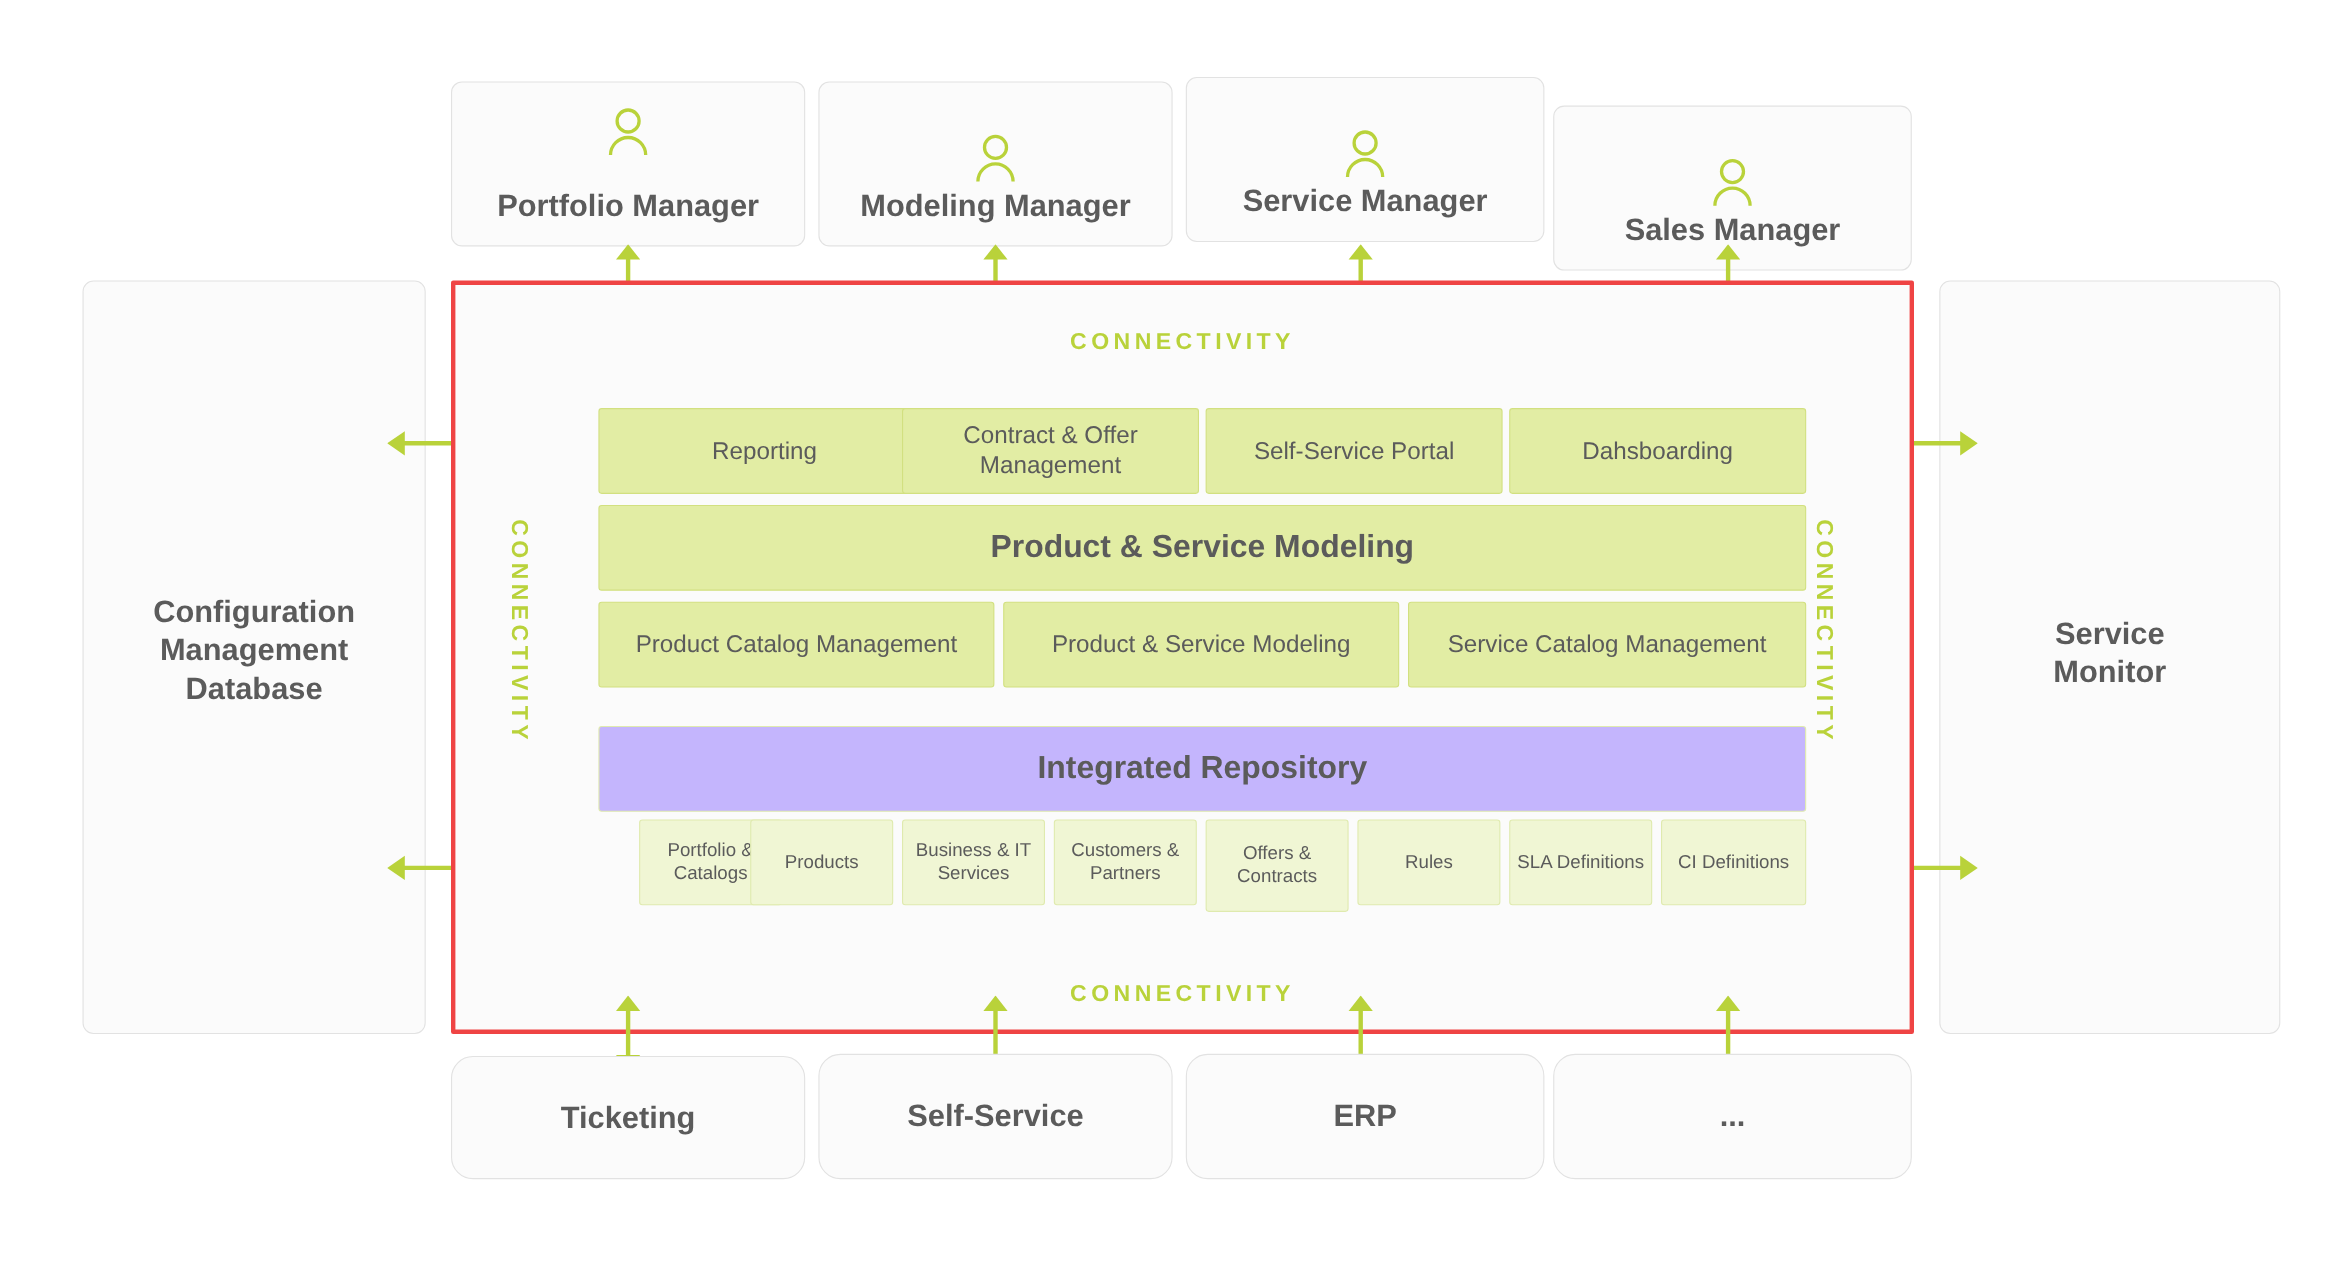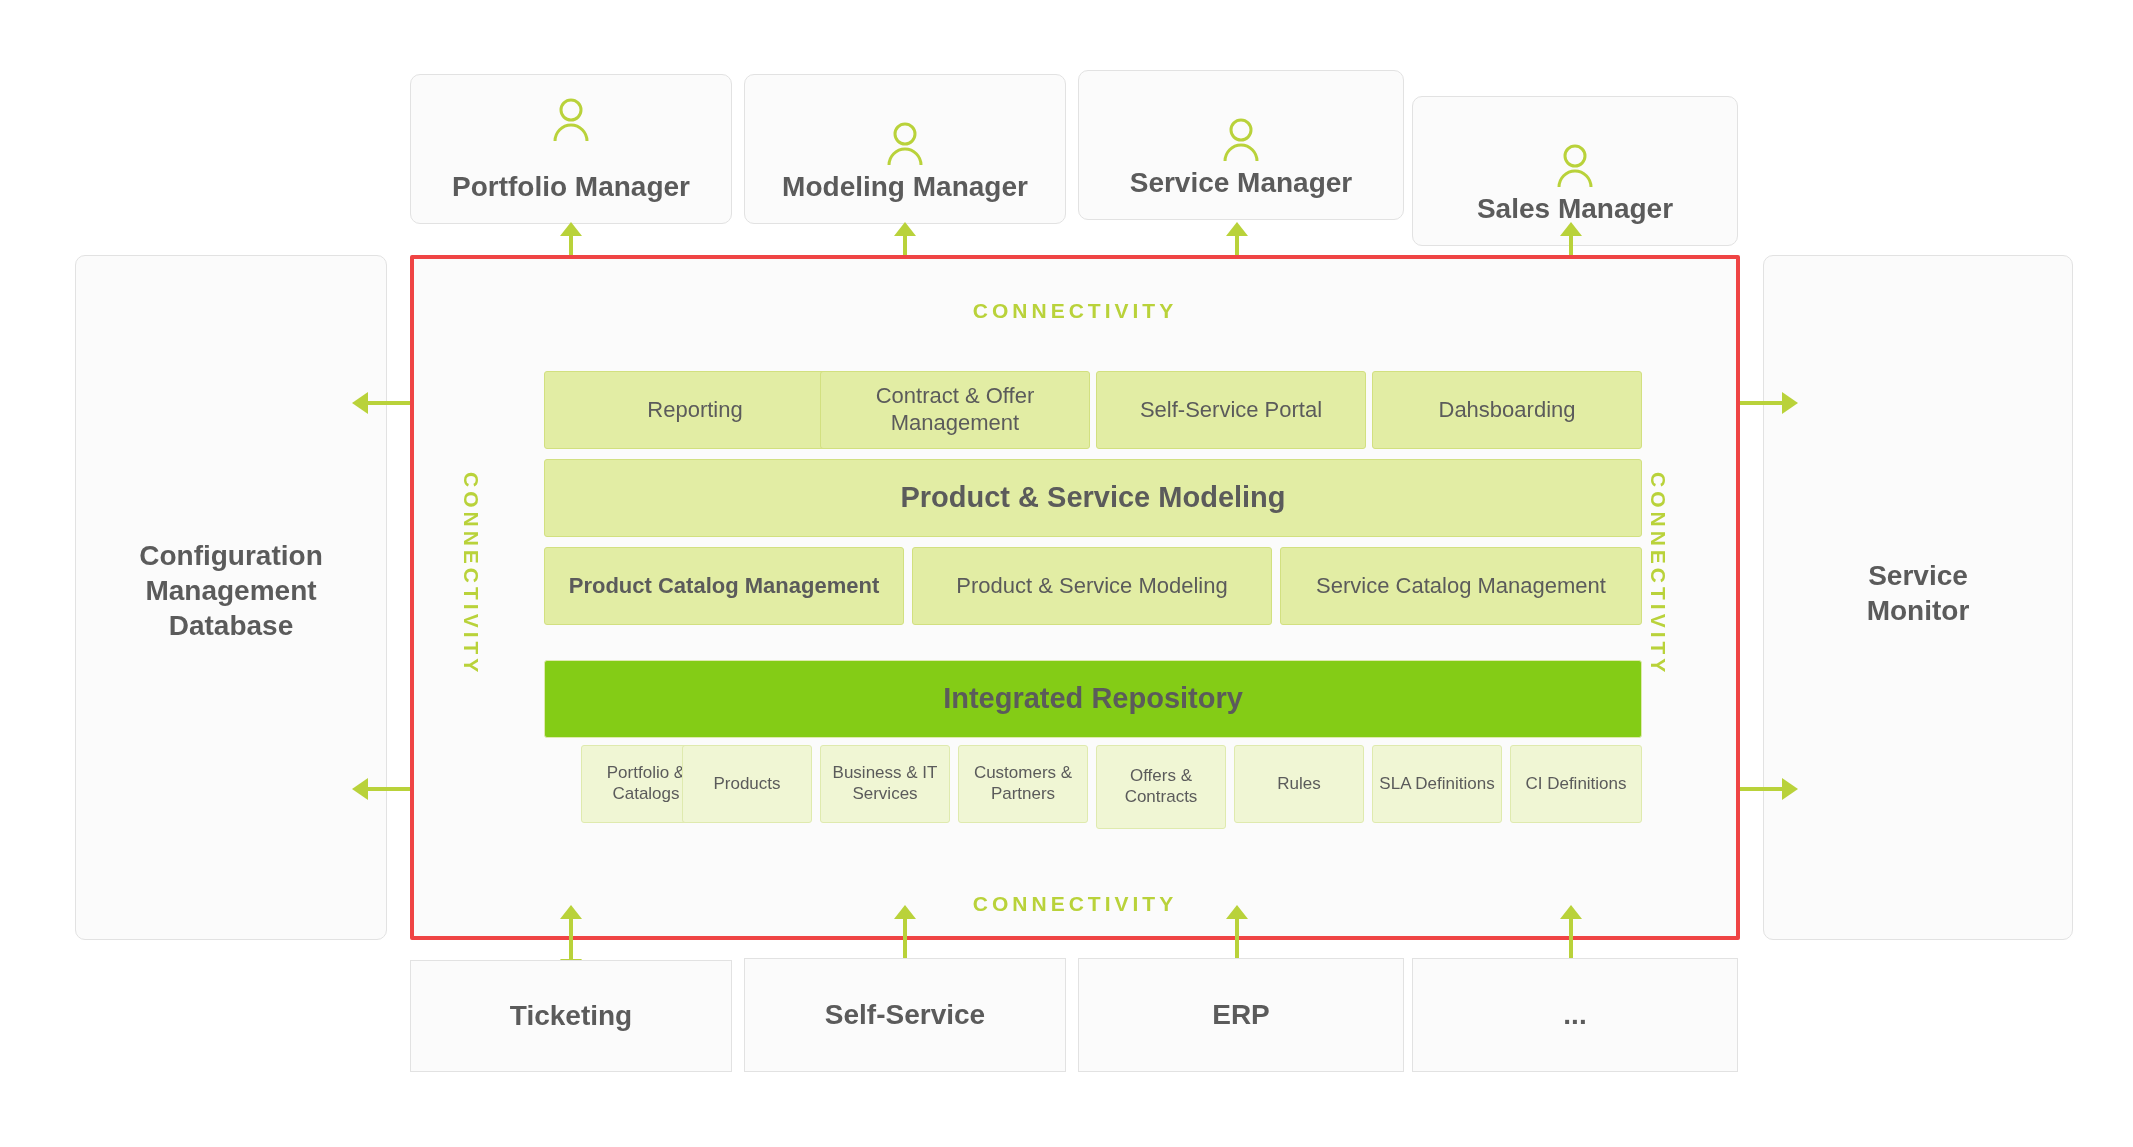--- a/index.html
+++ b/index.html
@@ -60,21 +60,21 @@
   .actor-label {
     font-size: 28px;
     font-weight: bold;
     color: #5b5b5b;
     white-space: nowrap;
   }
   .system-box {
     position: absolute;
     background: #fbfbfb;
     border: 1px solid #e2e2e2;
-    border-radius: 0;
+    border-radius: 20px;
     box-sizing: border-box;
     display: flex;
     align-items: center;
     justify-content: center;
   }
   .system-label {
     font-size: 28px;
     font-weight: bold;
     color: #5b5b5b;
   }
@@ -130,21 +130,21 @@
     padding: 0 6px;
   }
   .tile-big {
     background: #e2eda4;
     border: 1px solid #d2e080;
     font-size: 29px;
     font-weight: bold;
     color: #5b5b5b;
   }
   .tile-repo {
-    background: #84cc16;
+    background: #c4b5fd;
     border: 1px solid #dfeaae;
     font-size: 29px;
     font-weight: bold;
     color: #5b5b5b;
   }
   .tile-small {
     background: #f0f6d4;
     border: 1px solid #dfeaae;
     font-size: 17px;
     color: #5b5b5b;
@@ -285,21 +285,21 @@
       <span>Self-Service Portal</span>
     </div>
     <div class="tile tile-mid" style="left:958px; top:112px; width:270px; height:78px;">
       <span>Dahsboarding</span>
     </div>
 
     <div class="tile tile-big" style="left:130px; top:200px; width:1098px; height:78px;">
       <span>Product &amp; Service Modeling</span>
     </div>
 
-    <div class="tile tile-mid" style="left:130px; top:288px; width:360px; height:78px;font-weight:bold;">
+    <div class="tile tile-mid" style="left:130px; top:288px; width:360px; height:78px;">
       <span>Product Catalog Management</span>
     </div>
     <div class="tile tile-mid" style="left:498px; top:288px; width:360px; height:78px;">
       <span>Product &amp; Service Modeling</span>
     </div>
     <div class="tile tile-mid" style="left:866px; top:288px; width:362px; height:78px;">
       <span>Service Catalog Management</span>
     </div>
 
     <div class="tile tile-repo" style="left:130px; top:401px; width:1098px; height:78px;">

